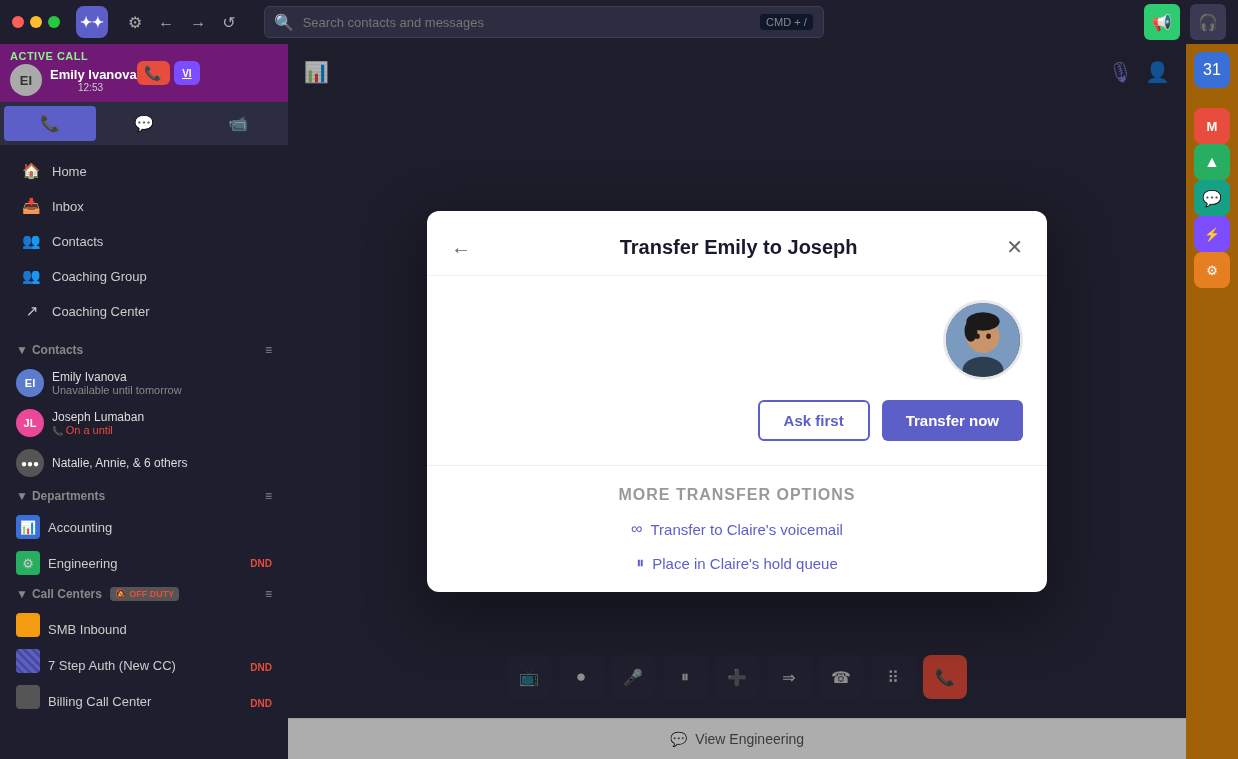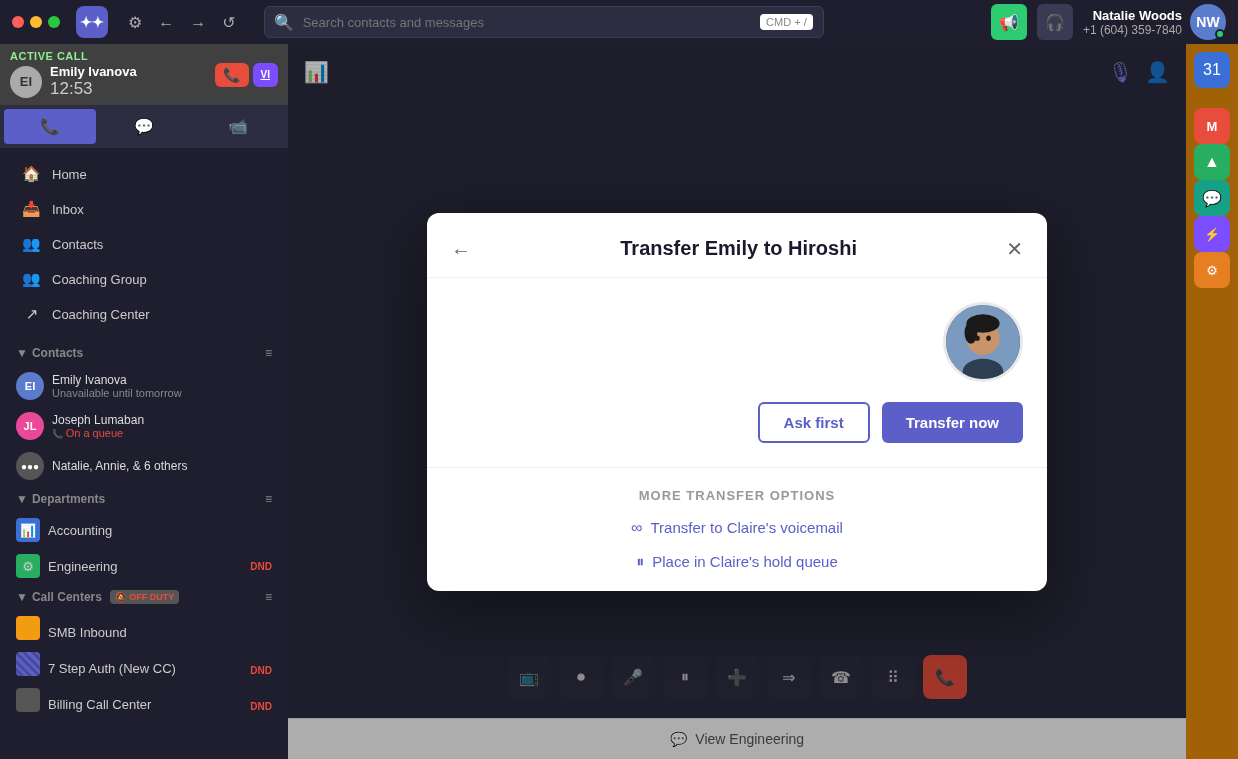--- a/index.html
+++ b/index.html
@@ -51,21 +51,21 @@
       padding: 0 10px;
       gap: 8px;
       max-width: 560px;
       margin: 0 16px;
     }
     .search-bar input {
       background: none; border: none; color: #aaa; font-size: 13px;
       flex: 1; outline: none;
     }
     .search-cmd {
-      background: #ffffff; color: #888; font-size: 11px;
+      background: #0f172a; color: #888; font-size: 11px;
       padding: 2px 6px; border-radius: 4px;
     }
     .header-right {
       margin-left: auto;
       display: flex;
       align-items: center;
       gap: 10px;
     }
     .header-icon-btn {
       background: #4a4a9a; border: none; border-radius: 6px;
@@ -101,40 +101,39 @@
     
     .sidebar {
       width: 288px;
       background: #1e1e2e;
       display: flex;
       flex-direction: column;
       overflow-y: auto;
       flex-shrink: 0;
     }
     .active-call-banner {
-      background: #404040;
+      background: #701a75;
       padding: 6px 10px 6px 10px;
       display: flex;
       align-items: center;
-      justify-content: space-between;
     }
     .active-call-label {
       font-size: 11px; font-weight: 700; color: #90ee90;
       text-transform: uppercase; letter-spacing: 0.5px;
       margin-bottom: 2px;
     }
     .active-call-user { display: flex; align-items: center; gap: 8px; }
     .call-avatar {
       width: 32px; height: 32px; border-radius: 50%;
       background: #aaa; overflow: hidden;
       display: flex; align-items: center; justify-content: center;
       color: #333; font-size: 13px; font-weight: bold;
     }
     .call-name { font-size: 13px; font-weight: 600; color: white; }
-    .call-time { font-size: 17px; color: #ccc; }
+    .call-time { font-size: 10px; color: #ccc; margin-left: 28px; }
     .call-actions { display: flex; gap: 4px; }
     .call-action-btn {
       background: #7c7fdd; border: none; border-radius: 6px;
       padding: 4px 8px; cursor: pointer; color: white; font-size: 14px;
     }
     .call-action-btn.red { background: #e74c3c; }
     .call-action-btn.purple { background: #7c4dff; font-size: 10px; font-weight: 700; color: white; text-decoration: underline; }
 
     .call-tabs {
       display: flex;
@@ -335,21 +334,21 @@
     .modal-more {
       width: 100%;
       border-top: 1px solid #eee;
       padding: 20px 24px;
       display: flex;
       flex-direction: column;
       align-items: center;
       gap: 16px;
     }
     .more-label {
-      font-size: 13px; font-weight: 700; color: #999;
+      font-size: 16px; font-weight: 700; color: #999;
       text-transform: uppercase; letter-spacing: 1px;
     }
     .more-option {
       display: flex; align-items: center; gap: 8px;
       color: #5b5fc7; font-size: 15px; cursor: pointer;
       text-decoration: none;
     }
     .more-option .icon { font-size: 16px; }
 
     
@@ -404,30 +403,20 @@
     <button class="nav-btn">↺</button>
   </div>
   <div class="search-bar">
     <span>🔍</span>
     <input type="text" placeholder="Search contacts and messages" style="">
     <span class="search-cmd">CMD + /</span>
   </div>
   <div class="header-right">
     <button class="header-icon-btn green">📢</button>
     <button class="header-icon-btn gray">🎧</button>
-    <div class="user-info">
-      <div class="user-text">
-        <div class="user-name">Natalie Woods</div>
-        <div class="user-phone">+1 (604) 359-7840</div>
-      </div>
-      <div class="avatar">
-        NW
-        <div class="avatar-badge"></div>
-      </div>
-    </div>
   </div>
 </div>
 
 <div class="main-layout">
 
   <div class="sidebar">
 
     <div class="active-call-banner">
       <div>
         <div class="active-call-label">Active Call</div>
@@ -485,21 +474,21 @@
       <div class="fav-avatar" style="background:#5b7bcc">EI</div>
       <div class="fav-info">
         <div class="fav-name">Emily Ivanova</div>
         <div class="fav-status">Unavailable until tomorrow</div>
       </div>
     </div>
     <div class="favorite-item">
       <div class="fav-avatar orange">JL</div>
       <div class="fav-info">
         <div class="fav-name">Joseph Lumaban</div>
-        <div class="fav-status on-call">On a queue</div>
+        <div class="fav-status on-call">On a until</div>
       </div>
     </div>
     <div class="favorite-item">
       <div class="fav-avatar multi">●●●</div>
       <div class="fav-info">
         <div class="fav-name">Natalie, Annie, &amp; 6 others</div>
       </div>
     </div>
 
     <div class="section-header">
@@ -554,21 +543,21 @@
       <div class="toolbar-right">
         <button class="mic-btn">🎙</button>
         <button class="person-btn">👤</button>
       </div>
     </div>
 
     <div class="modal-overlay">
       <div class="modal">
         <div class="modal-header">
           <button class="modal-back">←</button>
-          <div class="modal-title">Transfer Emily to Hiroshi</div>
+          <div class="modal-title">Transfer Emily to Joseph</div>
           <button class="modal-close">✕</button>
         </div>
         <div class="modal-body">
           <div class="hiroshi-avatar">
             <svg width="80" height="80" viewBox="0 0 80 80" xmlns="http://www.w3.org/2000/svg">
               <circle cx="40" cy="40" r="40" fill="#7a9bbf"></circle>
 
               <ellipse cx="40" cy="72" rx="22" ry="14" fill="#2c3e50"></ellipse>
 
               <circle cx="40" cy="36" r="18" fill="#c8956a"></circle>

